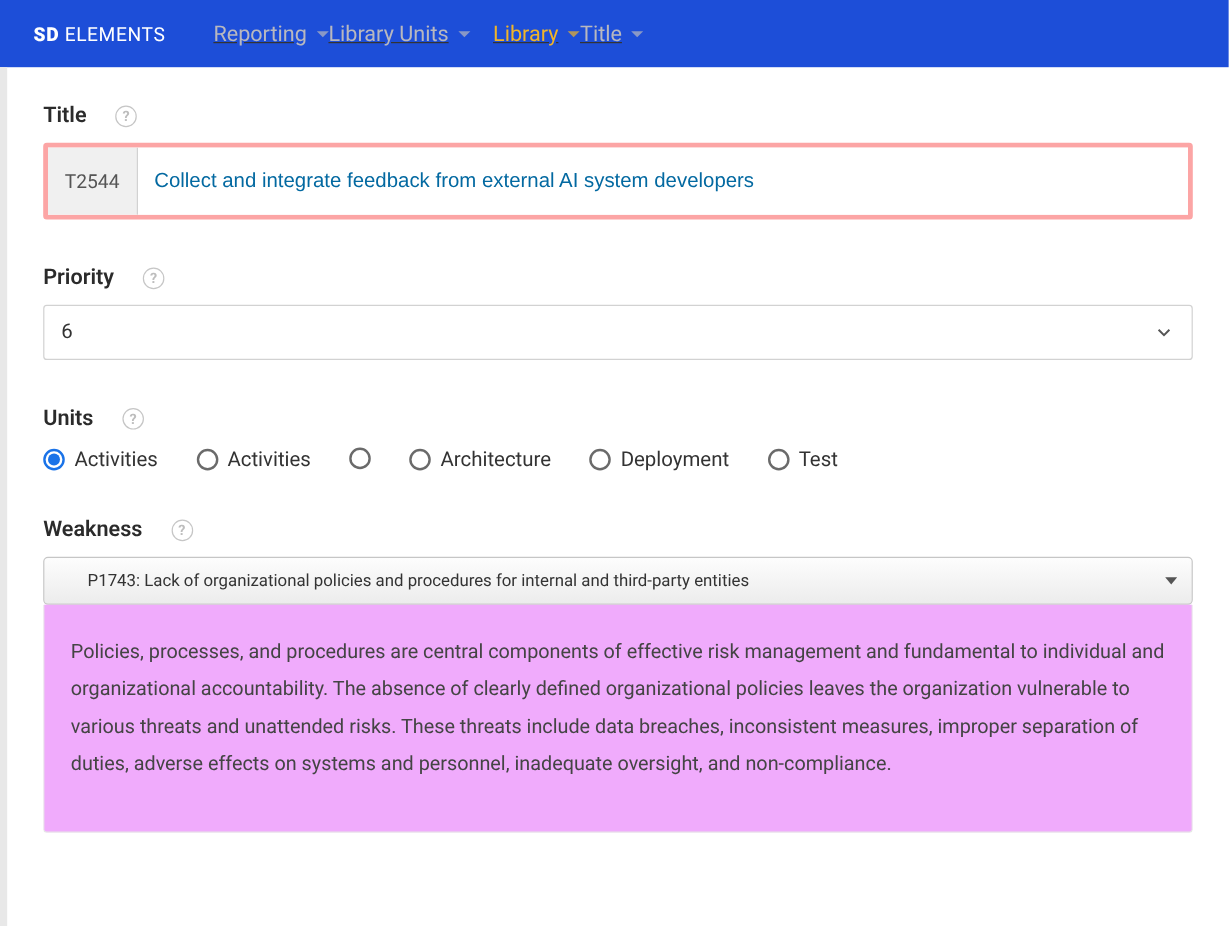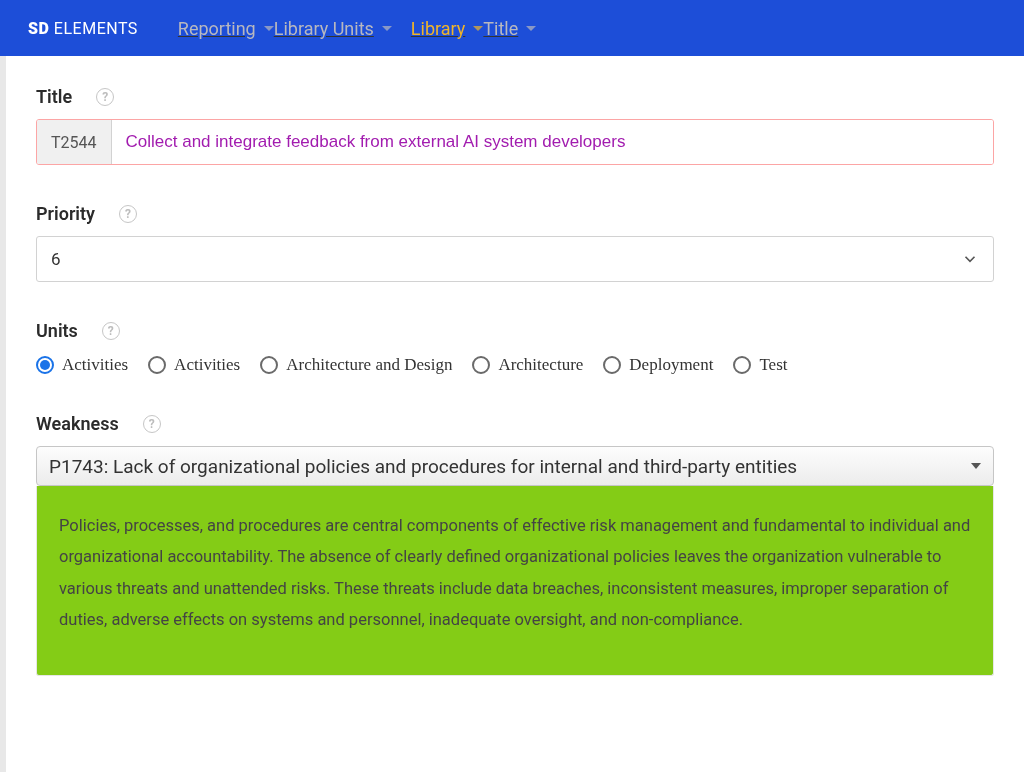--- a/index.html
+++ b/index.html
@@ -68,40 +68,40 @@
       color: #bdbdbd;
       font-size: 12px;
       font-weight: 700;
       display: inline-flex;
       align-items: center;
       justify-content: center;
       cursor: pointer;
     }
     .title-row {
       display: flex;
-      border: 1px solid #fca5a5;
+      border: 4px solid #fca5a5;
       border-radius: 3px;
       overflow: hidden;
-      height: 46px;
+      height: 64px;
     }
     .title-prefix {
       background: #f0f0f0;
       color: #555;
       font-size: 16px;
       padding: 0 14px;
       display: flex;
       align-items: center;
       border-right: 1px solid #d2d2d2;
     }
     .title-input {
       flex: 1;
       border: none;
       outline: none;
       font-size: 17px;
-      color: #a21caf;
+      color: #0369a1;
       padding: 0 14px;
     }
     .select-wrap {
       position: relative;
       border: 1px solid #d2d2d2;
       border-radius: 3px;
       height: 46px;
       display: flex;
       align-items: center;
       padding: 0 14px;
@@ -112,25 +112,24 @@
       font-size: 17px;
       color: #333;
       flex: 1;
     }
     .select-caret {
       color: #555;
     }
     .select-caret svg { width: 18px; height: 18px; display:block; }
     .radio-row {
       display: flex;
-      gap: 20px;
+      gap: 32px;
       align-items: flex-start;
       margin-top: 14px;
       flex-wrap: wrap;
-      font-family: Liberation Serif, serif;
     }
     .radio-item {
       display: flex;
       align-items: center;
       gap: 8px;
       cursor: pointer;
     }
     .radio-outer {
       width: 18px; height: 18px;
       border: 2px solid #6a6a6a;
@@ -156,31 +155,32 @@
       height: 40px;
       background: linear-gradient(#fdfdfd, #ececec);
       display: flex;
       align-items: center;
       padding: 0 12px;
       cursor: pointer;
       margin-bottom: 0;
     }
     .weakness-value {
       flex: 1;
-      font-size: 19px;
-      color: #333;
+      font-size: 14px;
+      color: #333;
+      margin-left: 24px;
     }
     .weakness-caret {
       width: 0; height: 0;
       border-left: 5px solid transparent;
       border-right: 5px solid transparent;
       border-top: 6px solid #555;
     }
     .weakness-desc {
-      background: #84cc16;
+      background: #f0abfc;
       border: 1px solid #e6e6e6;
       border-top: none;
       border-radius: 0 0 3px 3px;
       padding: 24px 22px 40px 22px;
       font-size: 16.5px;
       line-height: 1.9;
       color: #444;
     }
   </style>
 </head>
@@ -250,21 +250,20 @@
               <span class="radio-inner"></span>
             </span>
             <span class="radio-label">Activities</span>
           </div>
           <div class="radio-item">
             <span class="radio-outer"></span>
             <span class="radio-label">Activities</span>
           </div>
           <div class="radio-item">
             <span class="radio-outer"></span>
-            <span class="radio-label">Architecture and Design</span>
           </div>
           <div class="radio-item">
             <span class="radio-outer"></span>
             <span class="radio-label">Architecture</span>
           </div>
           <div class="radio-item">
             <span class="radio-outer"></span>
             <span class="radio-label">Deployment</span>
           </div>
           <div class="radio-item">

